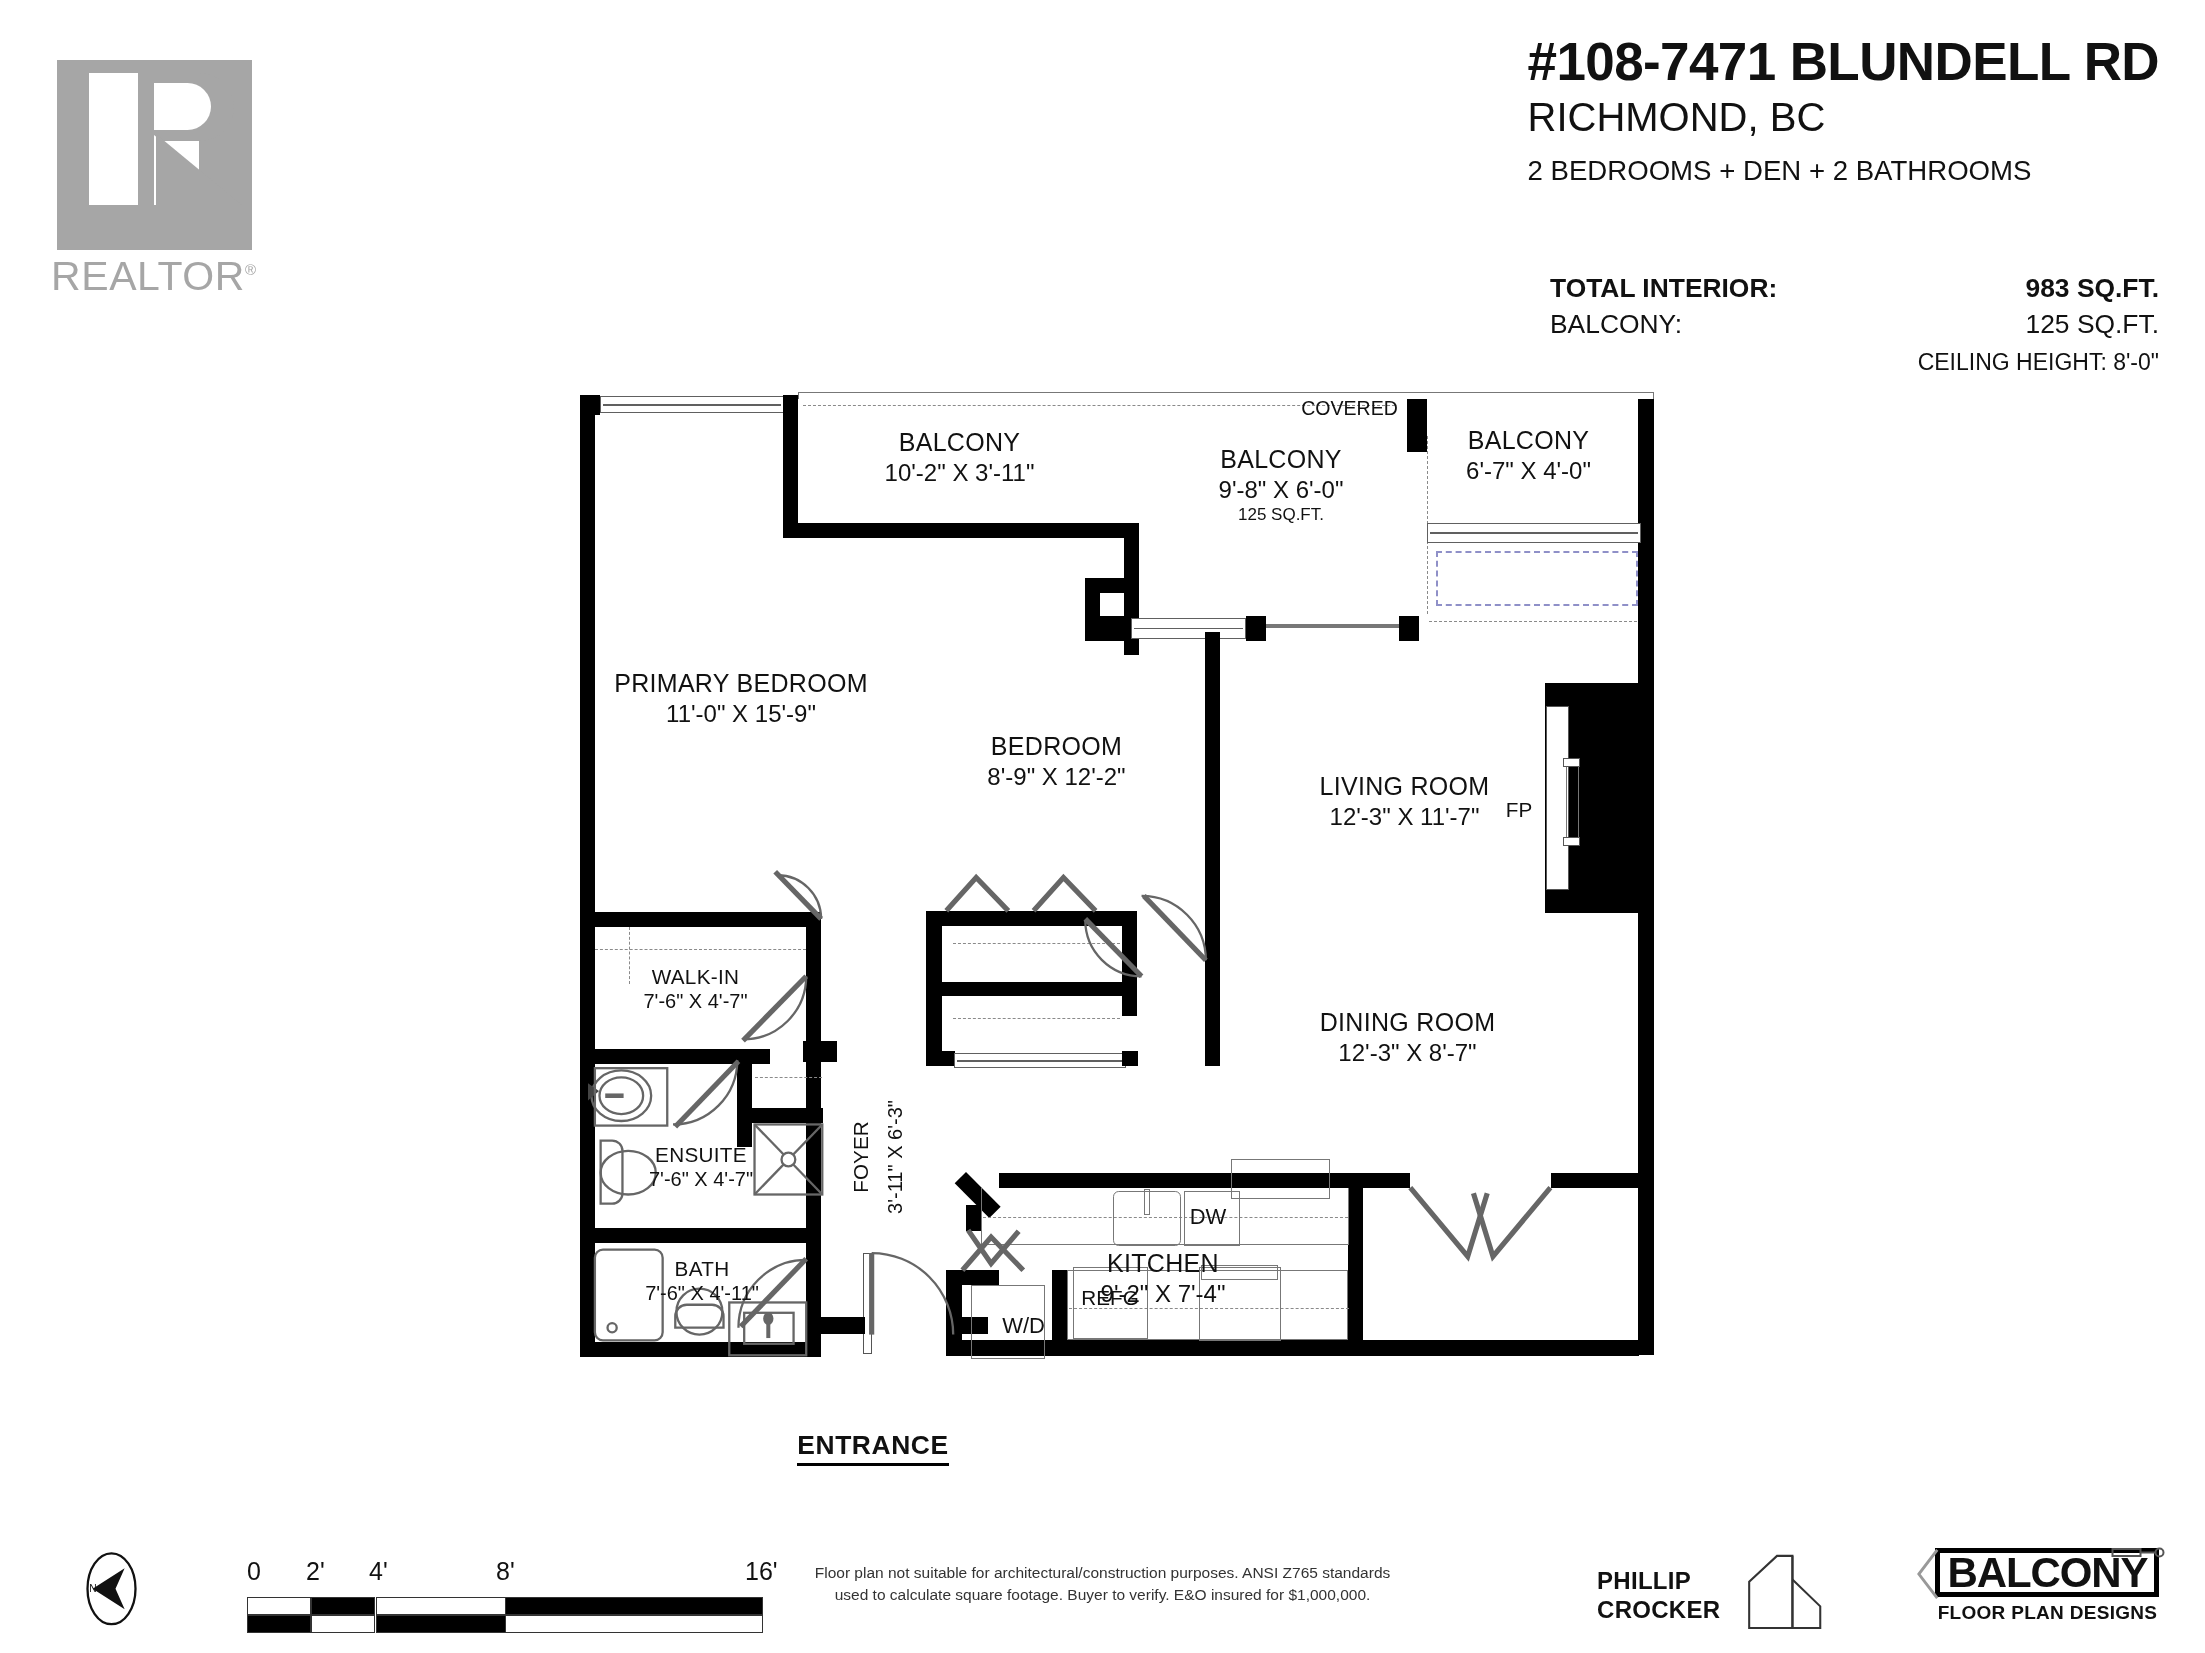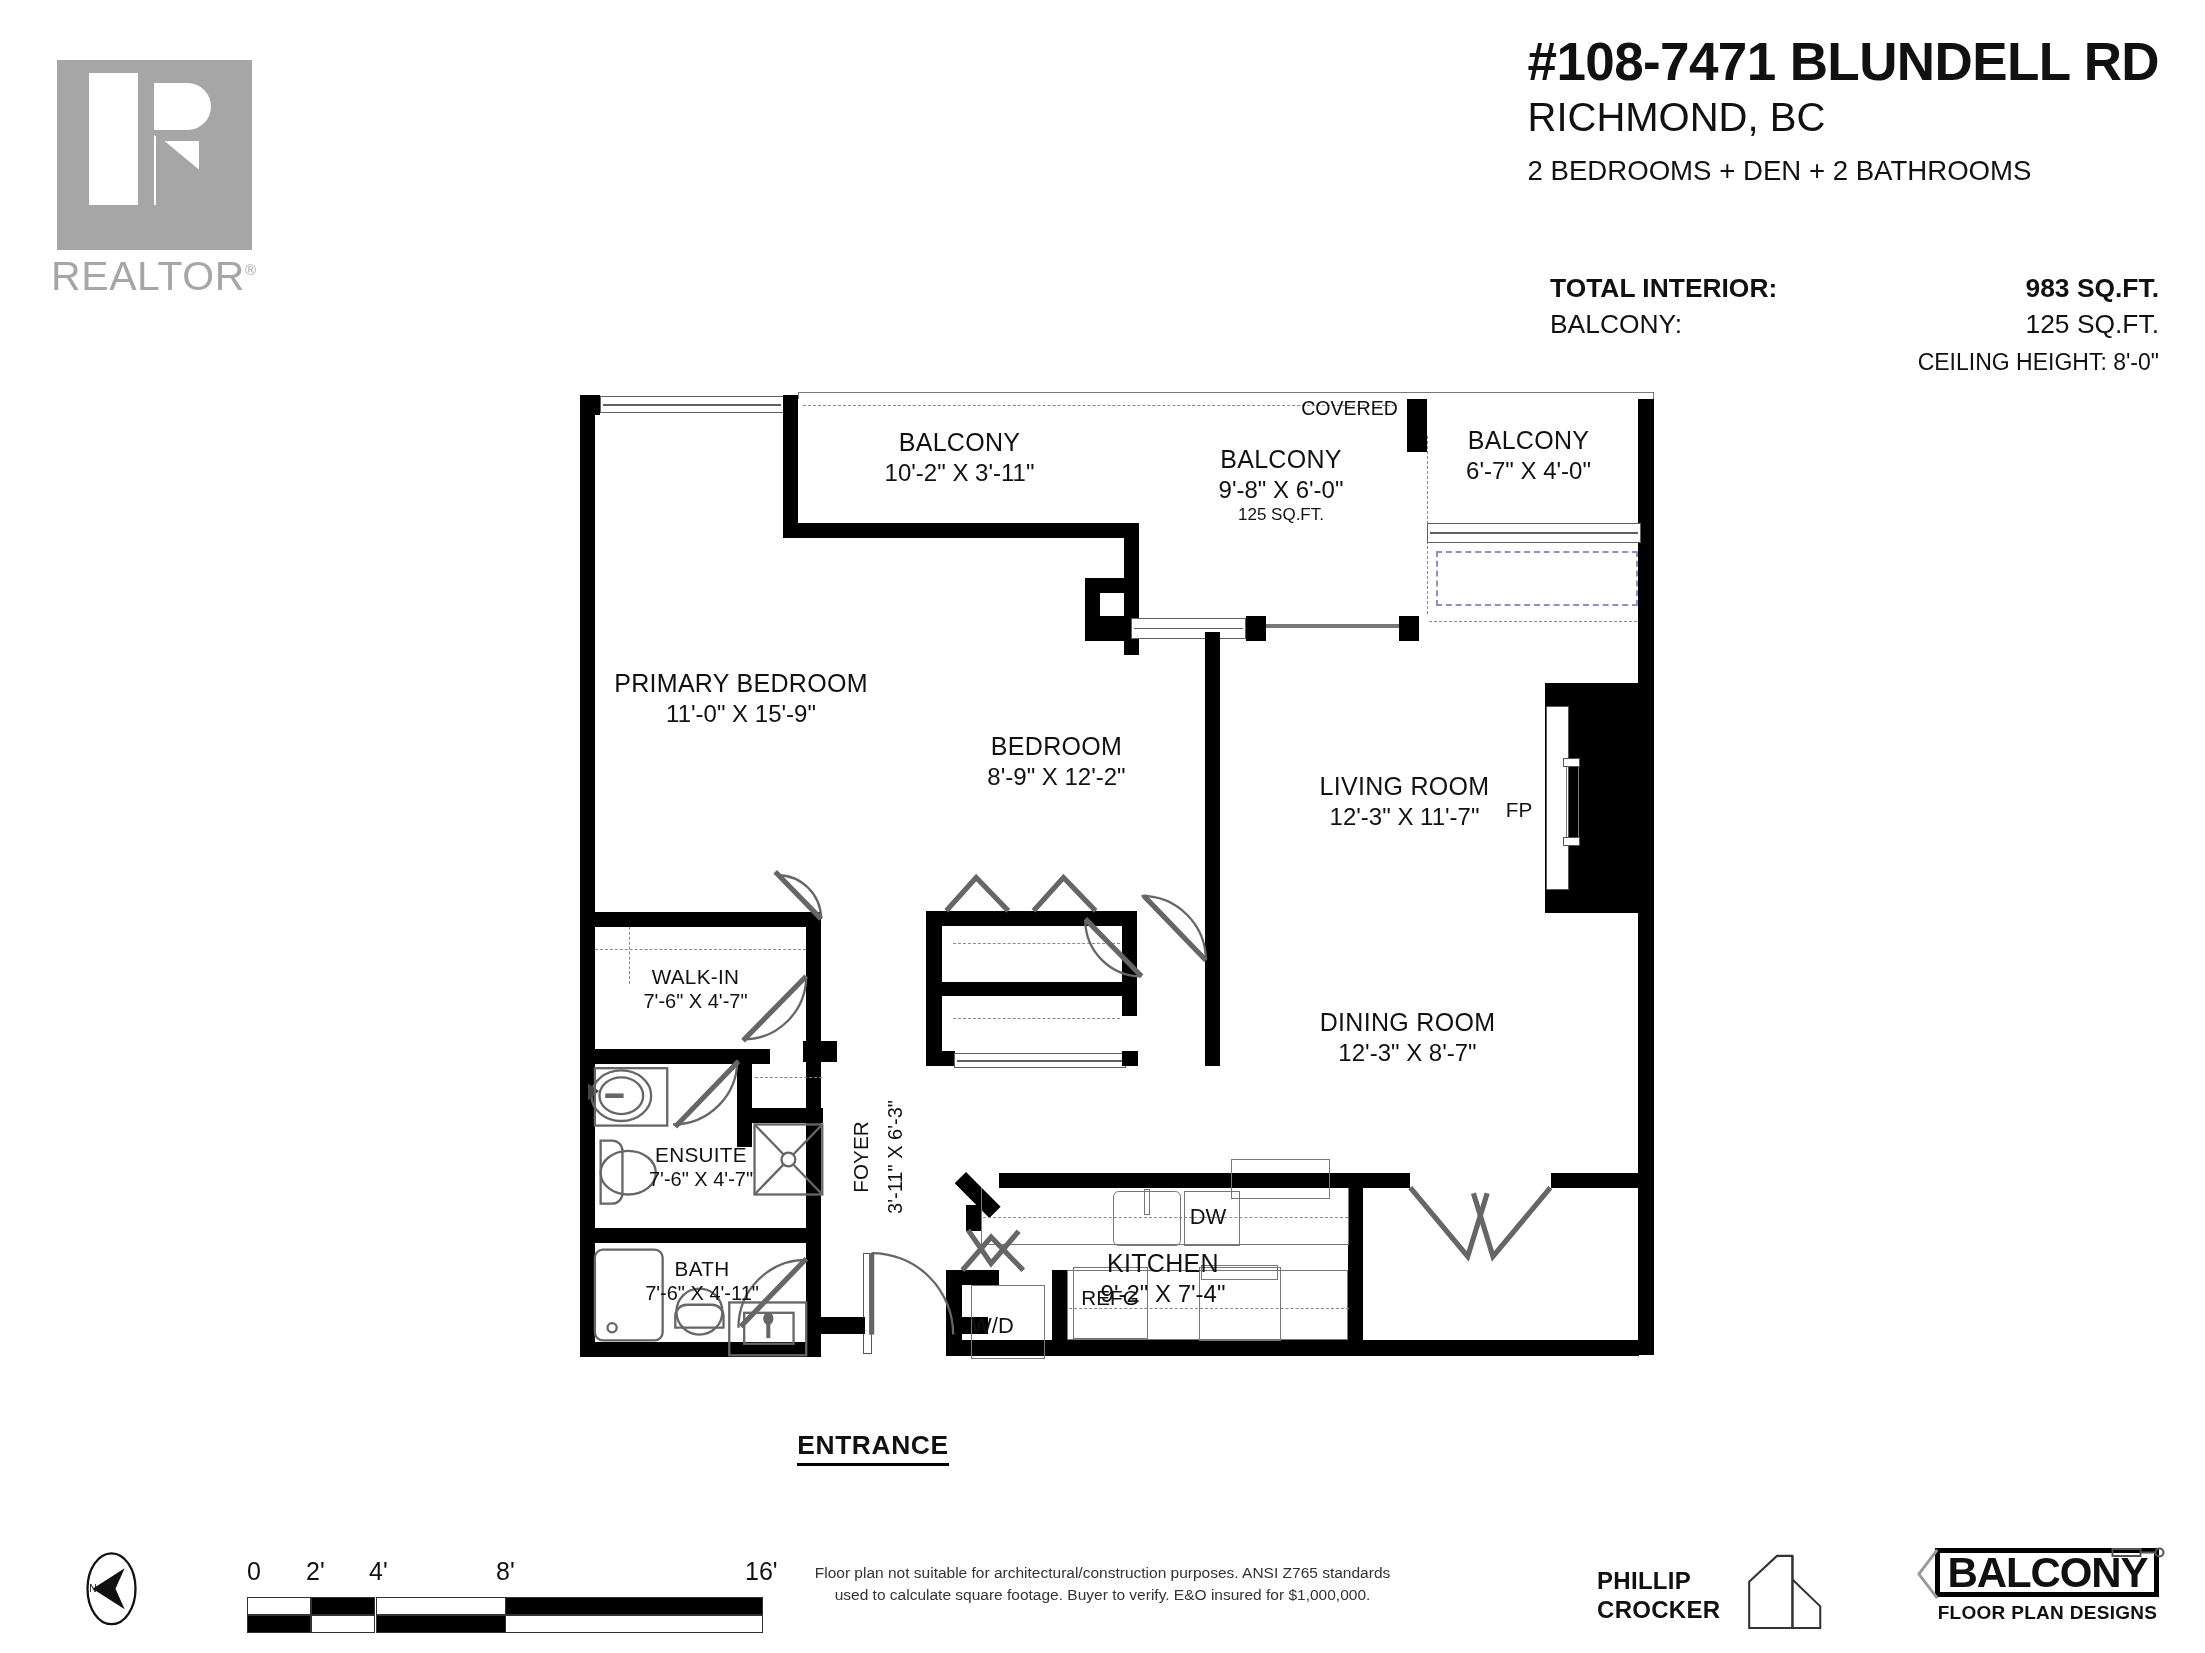--- a/index.html
+++ b/index.html
@@ -348,21 +348,21 @@
     <div class="dm">9'-2" X 7'-4"</div>
   </div>
 
 
   <div style="position:absolute;left:1184px;top:1204px;width:48px;text-align:center;font-size:22px;">
     <span>DW</span>
   </div>
   <div style="position:absolute;left:1070px;top:1286px;width:80px;text-align:center;font-size:20.7px;">
     <span>REFG</span>
   </div>
-  <div style="position:absolute;left:971px;top:1313px;width:74px;text-align:left;font-size:22px;">
+  <div style="position:absolute;left:971px;top:1313px;width:74px;text-align:right;font-size:22px;">
     <span>W/D</span>
   </div>
 
   <div style="position:absolute;left:787px;top:1430px;width:172px;text-align:center;">
     <span style="font-size:26.4px;font-weight:700;border-bottom:3.4px solid #000;padding-bottom:3.4px;letter-spacing:0.6px;">ENTRANCE</span>
   </div>
 </div>
 
 <svg id="compass" viewBox="0 0 110 140">
   <ellipse cx="55" cy="66" rx="42" ry="62" fill="none" stroke="#111" stroke-width="4"></ellipse>

